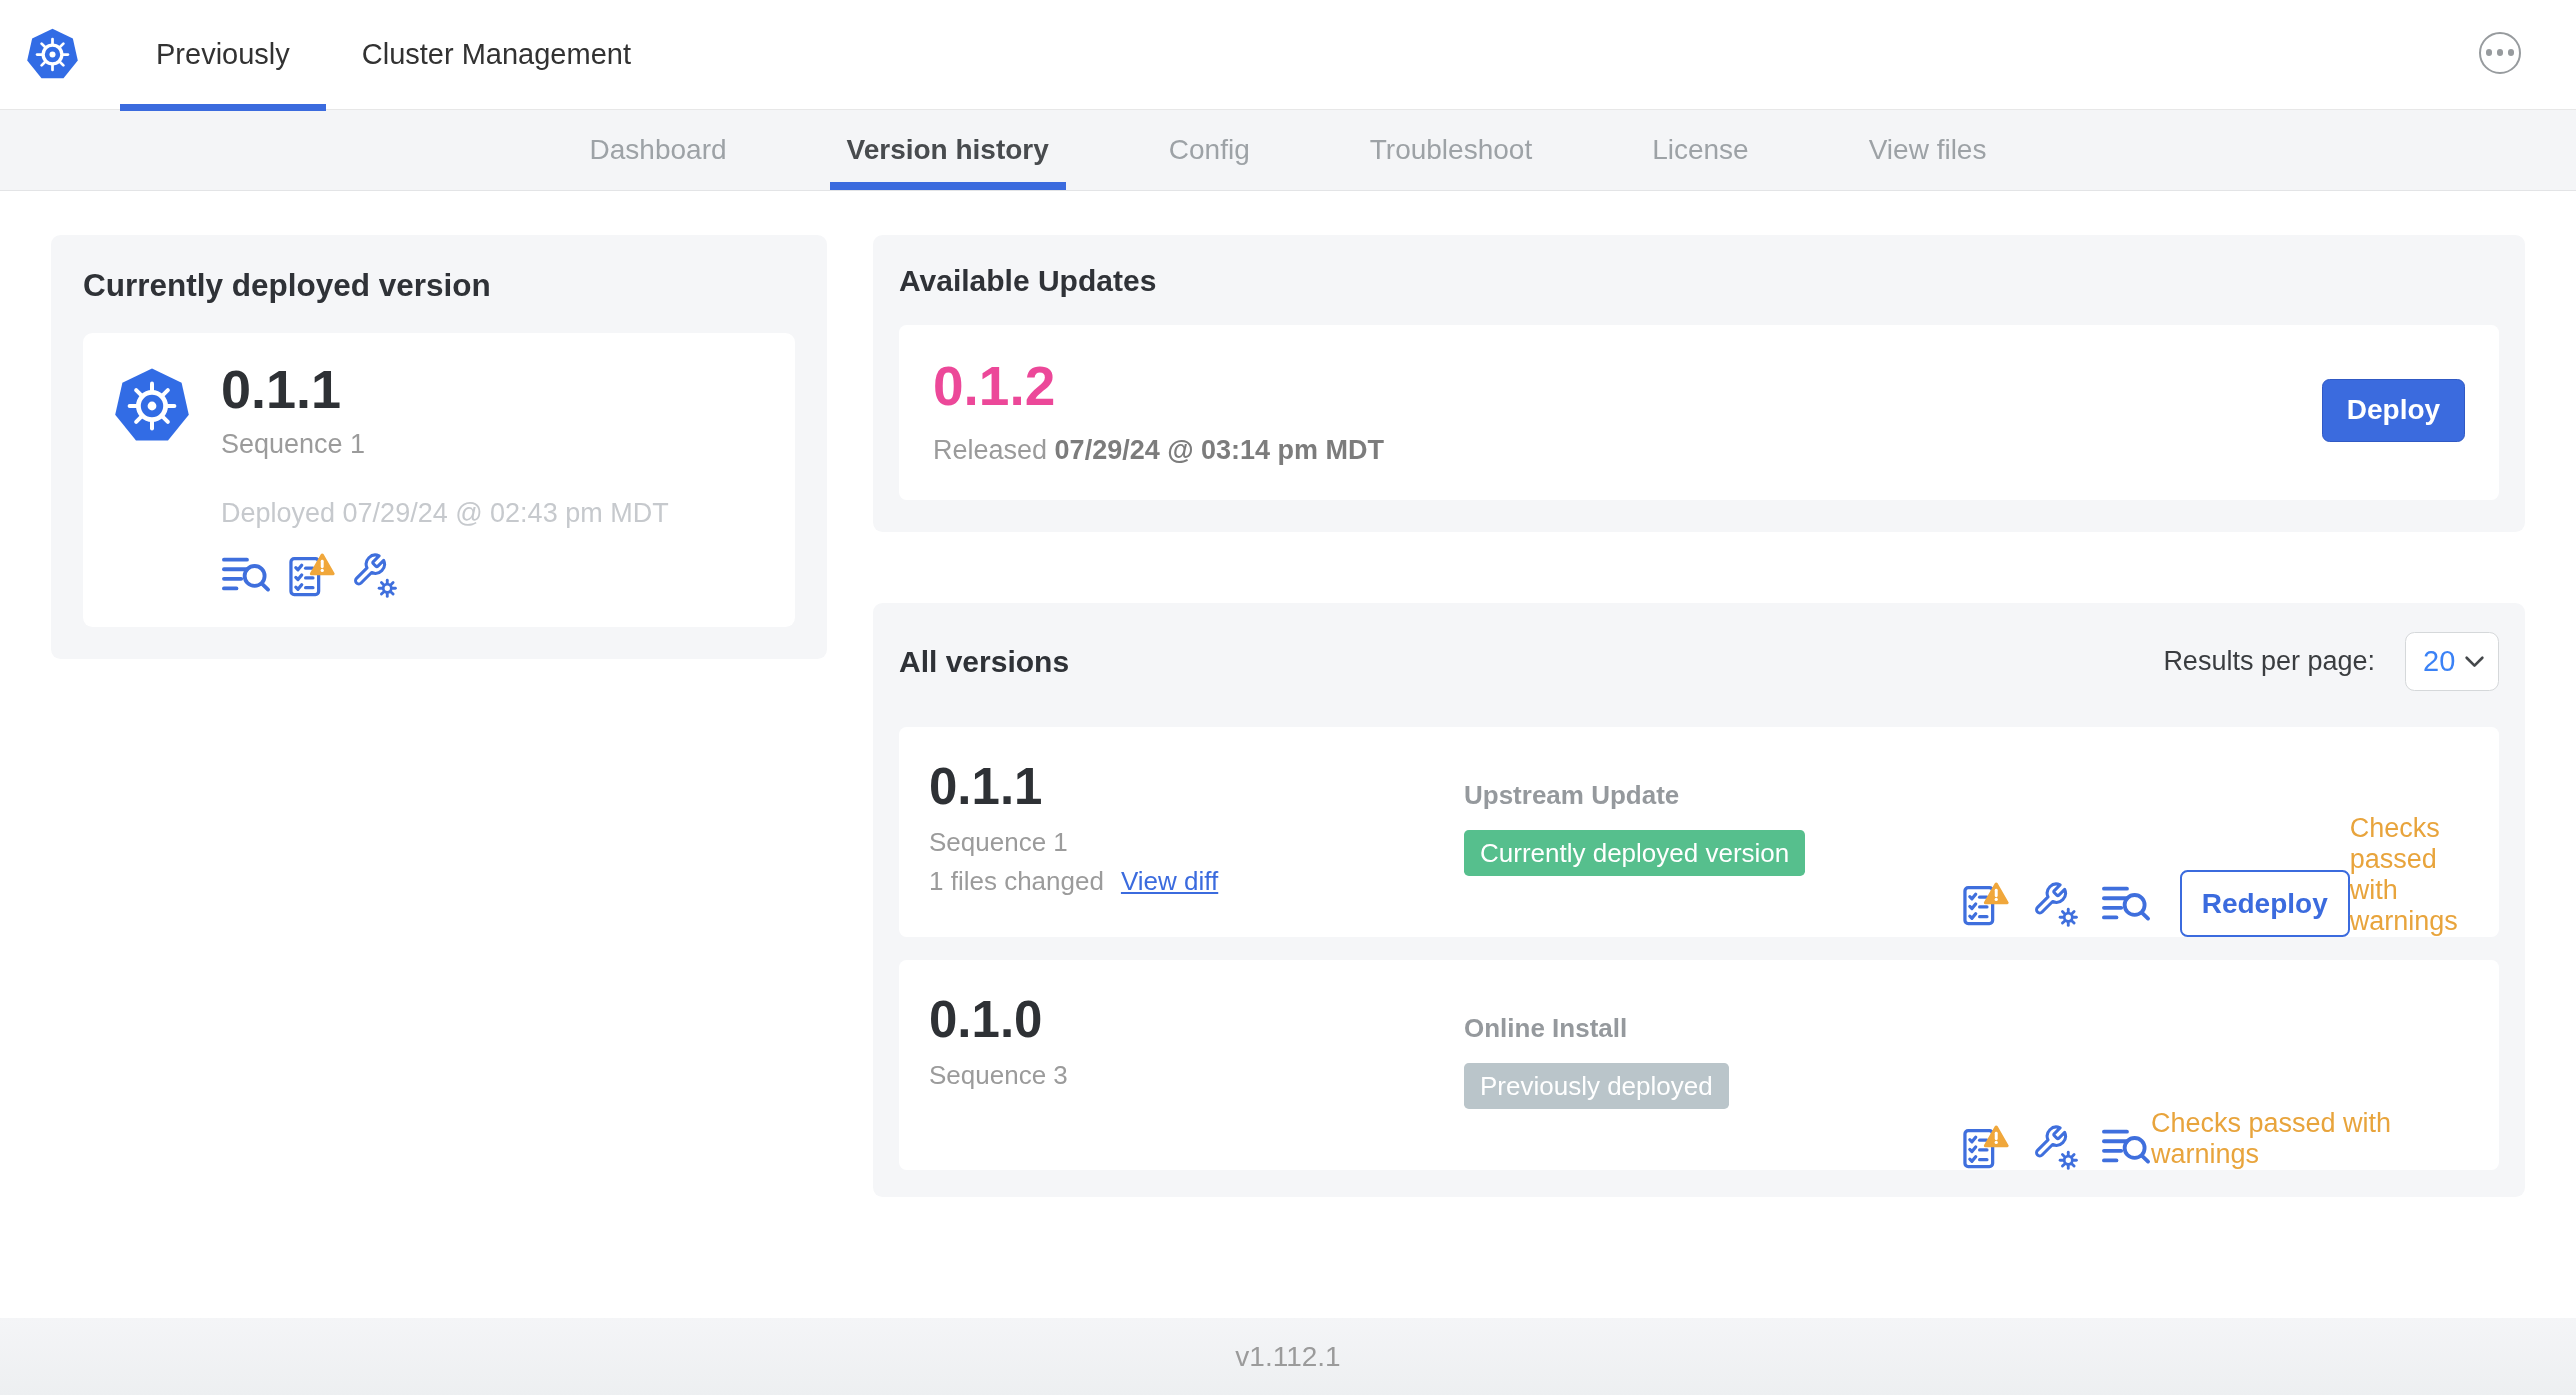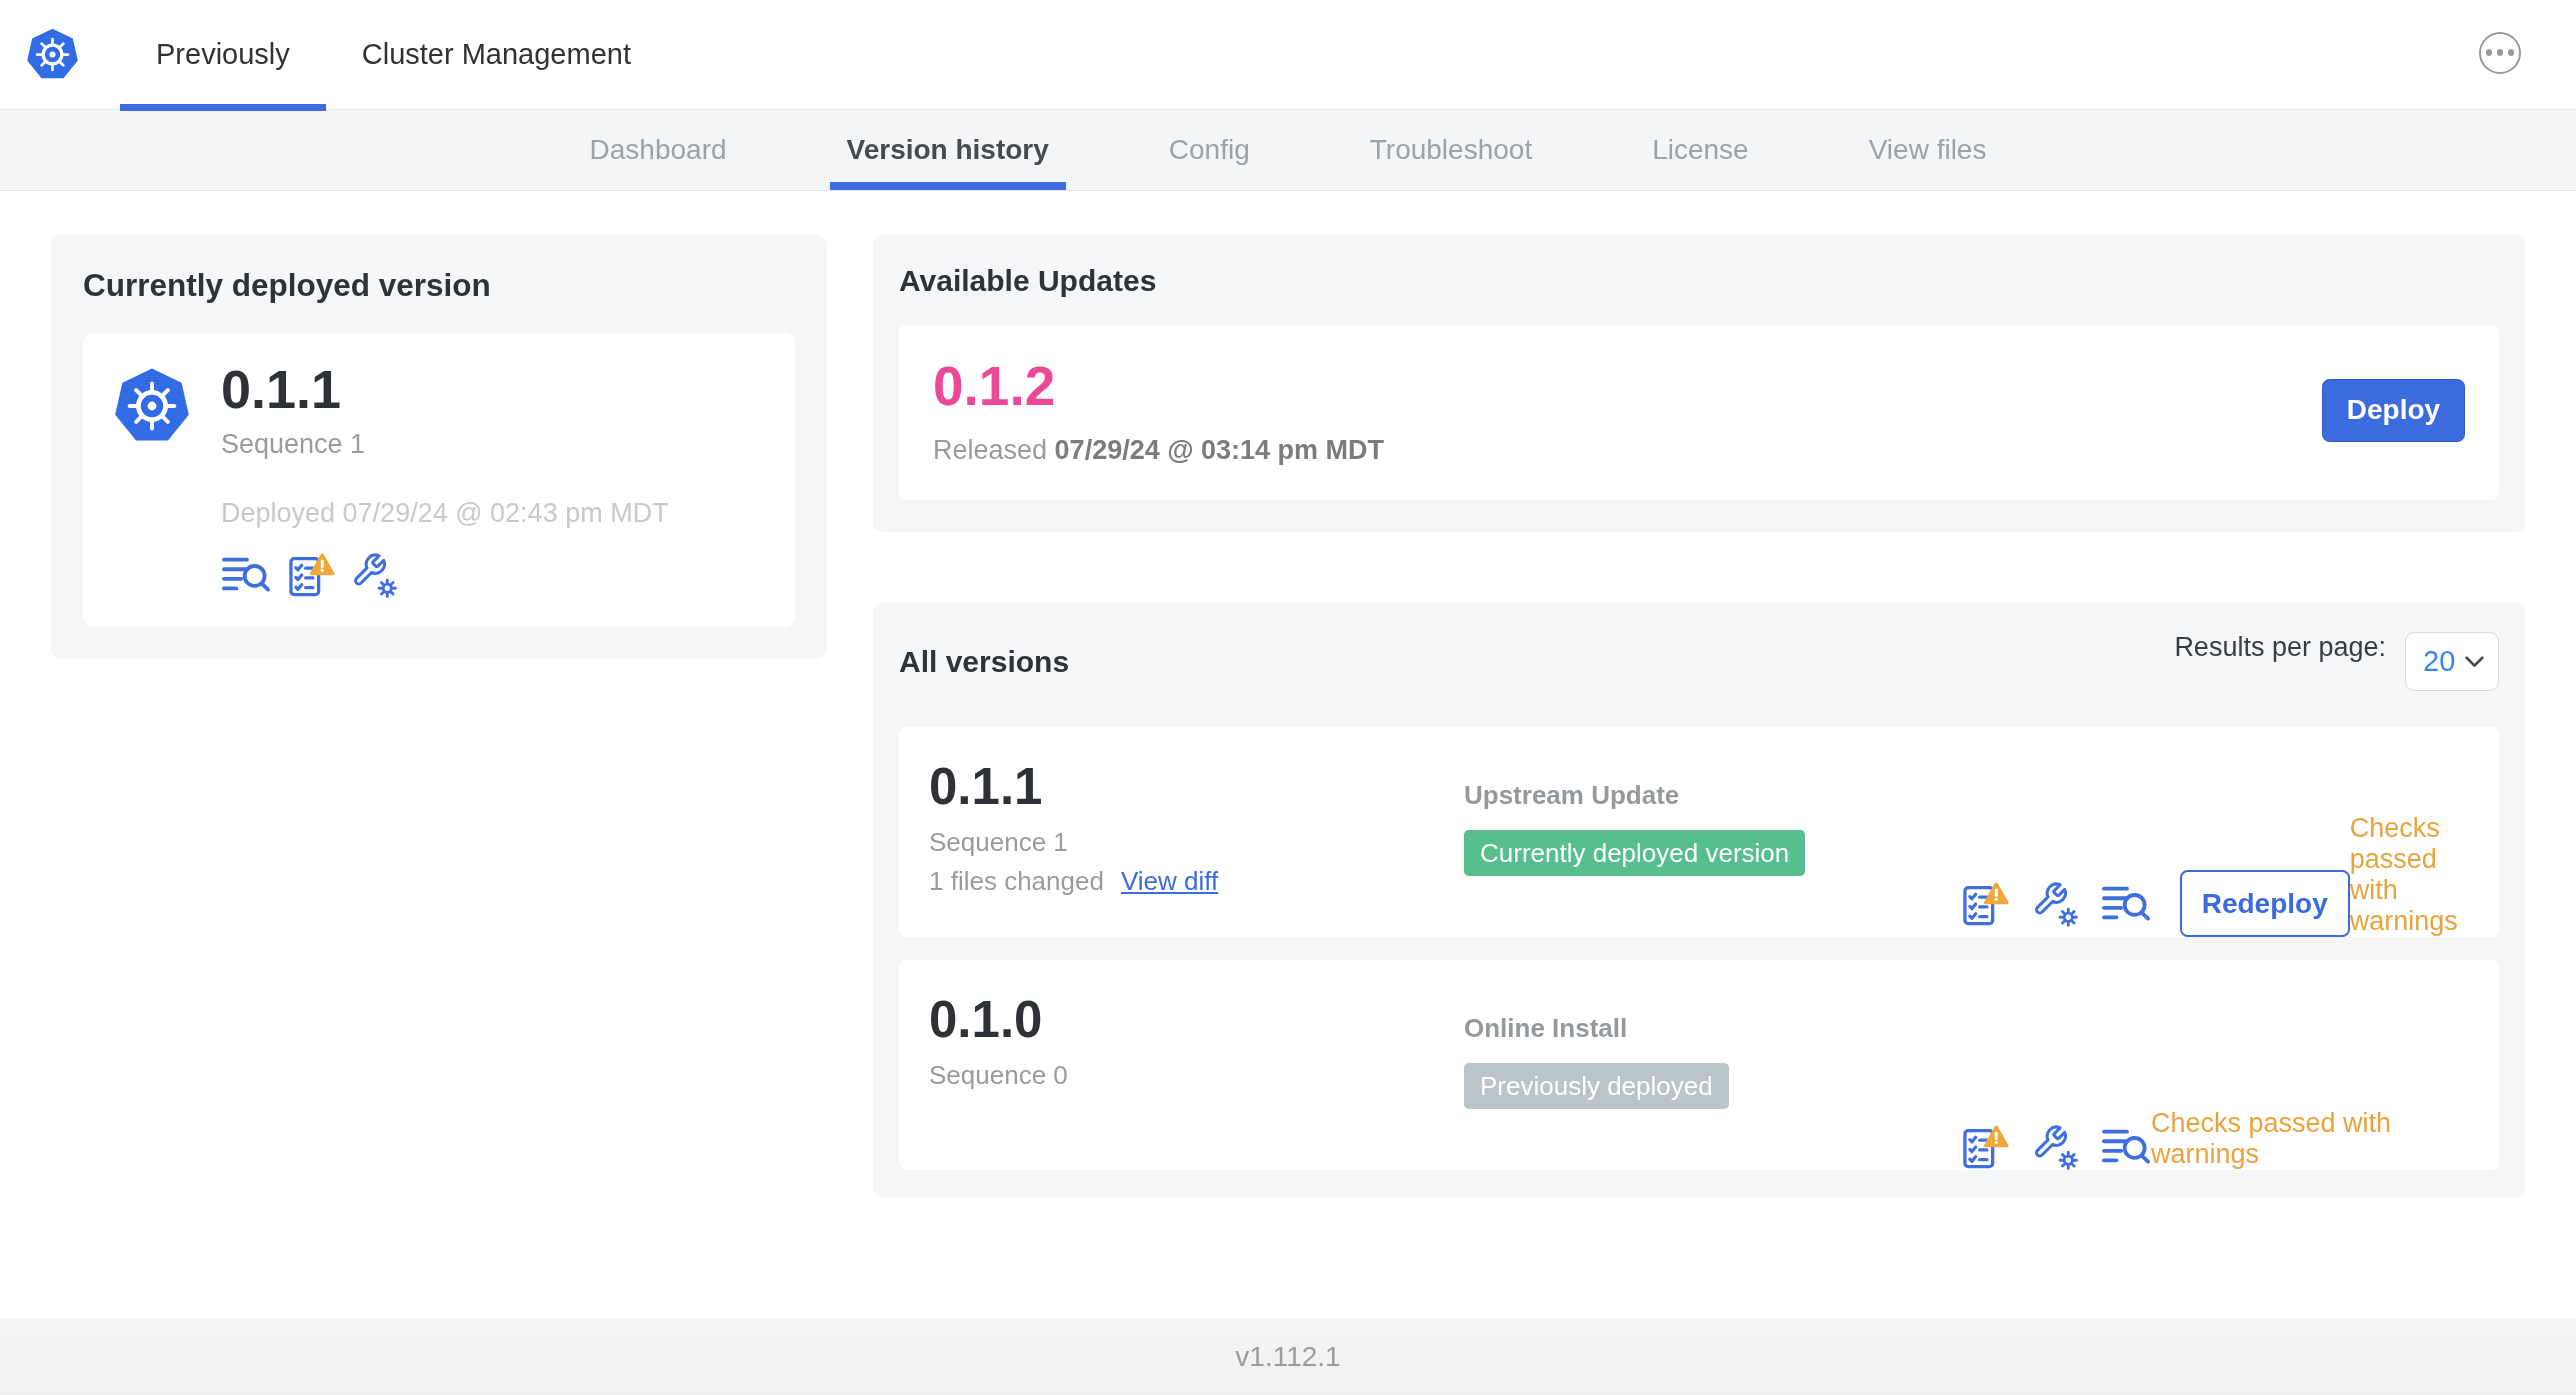--- a/index.html
+++ b/index.html
@@ -44,21 +44,21 @@
   .updates-panel{padding:29px 26px 32px;}
   .update-row{margin-top:27px;background:#fff;border-radius:7.6px;display:flex;align-items:center;padding:29px 34px 34px;}
   .upd-version{font-size:55px;font-weight:700;color:#ec4899;}
   .upd-released{font-size:27px;color:#9b9b9b;margin-top:17px;}
   .upd-released b{color:#7c7c7c;font-weight:700;}
   .btn-primary{margin-left:auto;background:#3b6bde;border:1px solid #3059c4;color:#fff;font-size:28px;font-weight:700;
     border-radius:7.6px;width:143px;height:63px;display:flex;align-items:center;justify-content:center;cursor:pointer;font-family:Liberation Sans, sans-serif;}
 
   .versions-panel{margin-top:71px;padding:29px 26px 27px;}
   .versions-head{display:flex;align-items:center;}
-  .rpp{margin-left:auto;display:flex;align-items:flex-start;gap:19px;font-size:27px;color:#3a3d40;}
+  .rpp{margin-left:auto;display:flex;align-items:center;gap:30px;font-size:27px;color:#3a3d40;}
   .select{width:94px;height:59px;background:#fff;border:1.9px solid #d5d8da;border-radius:9.5px;box-sizing:border-box;
     display:flex;align-items:center;justify-content:space-between;padding:0 13.4px 0 17px;font-size:29px;color:#3b82f6;cursor:pointer;}
 
   .vrow{margin-top:36px;background:#fff;border-radius:7.6px;height:210px;box-sizing:border-box;display:flex;padding:34px 19px 0 30px;}
   .vrow + .vrow{margin-top:23px;}
   .v-info{width:535px;flex-shrink:0;}
   .v-version{font-size:51px;font-weight:700;color:#2e3135;line-height:1;}
   .v-seq{font-size:26px;color:#9b9b9b;margin-top:15.3px;}
   .v-files{display:flex;gap:17px;margin-top:7.6px;font-size:26px;color:#9b9b9b;align-items:baseline;}
   .link{color:#3b6bde;text-decoration:underline;font-weight:500;cursor:pointer;}
@@ -257,21 +257,21 @@
                 </svg>
               <button class="btn-outline">Redeploy</button>
             </div>
             <div class="checks offset">Checks passed with warnings</div>
           </div>
         </div>
 
         <div class="vrow">
           <div class="v-info">
             <div class="v-version">0.1.0</div>
-            <div class="v-seq">Sequence 0</div>
+            <div class="v-seq">Sequence 3</div>
           </div>
           <div class="v-source">
             <div class="src-label">Online Install</div>
             <span class="badge badge-gray">Previously deployed</span>
           </div>
           <div class="v-actions">
             <div class="actions-row">
               <svg class="icon" width="49" height="46" viewBox="0 0 51 48">
                   <use href="#ic-preflight"></use>
                 </svg>

